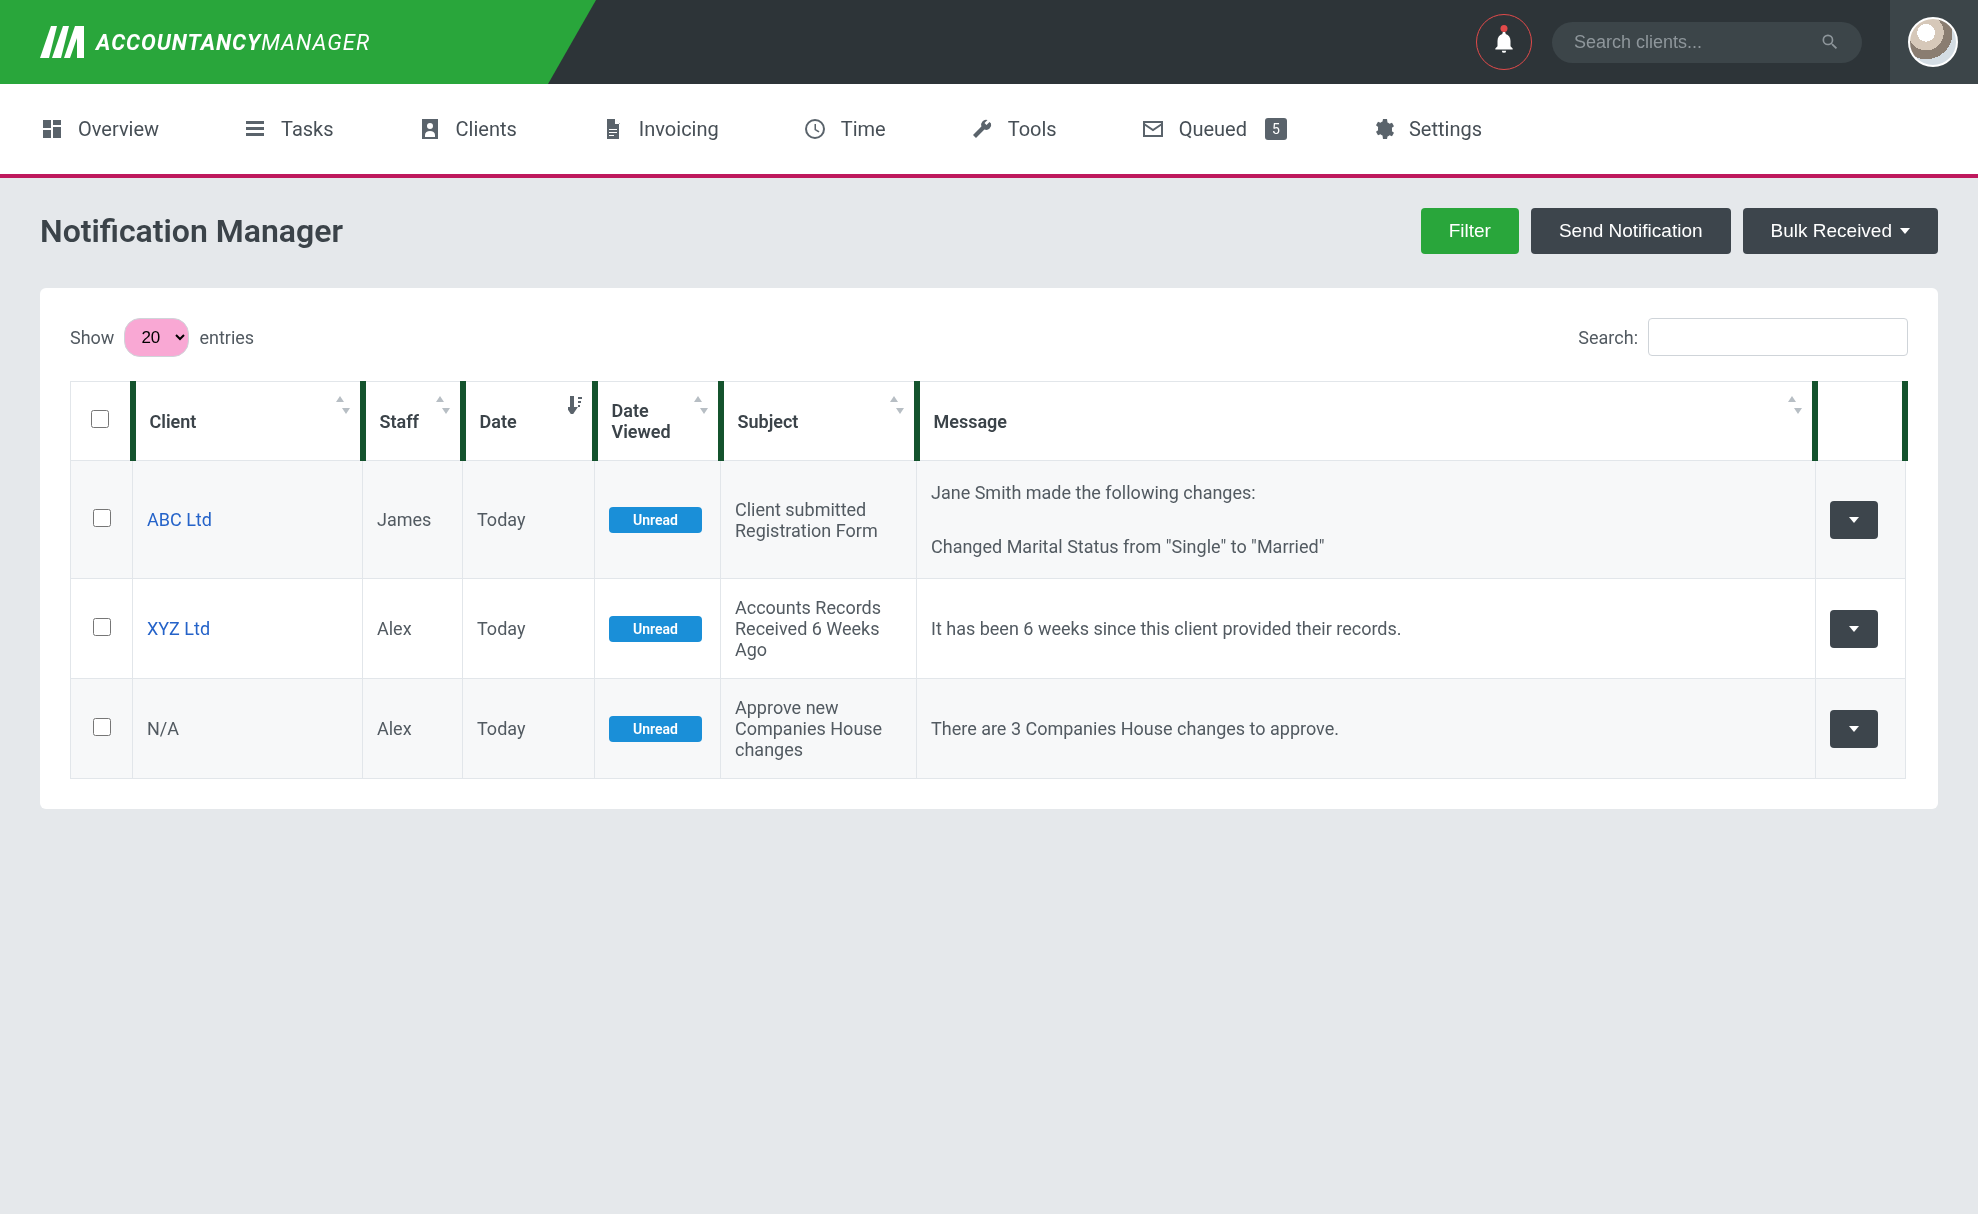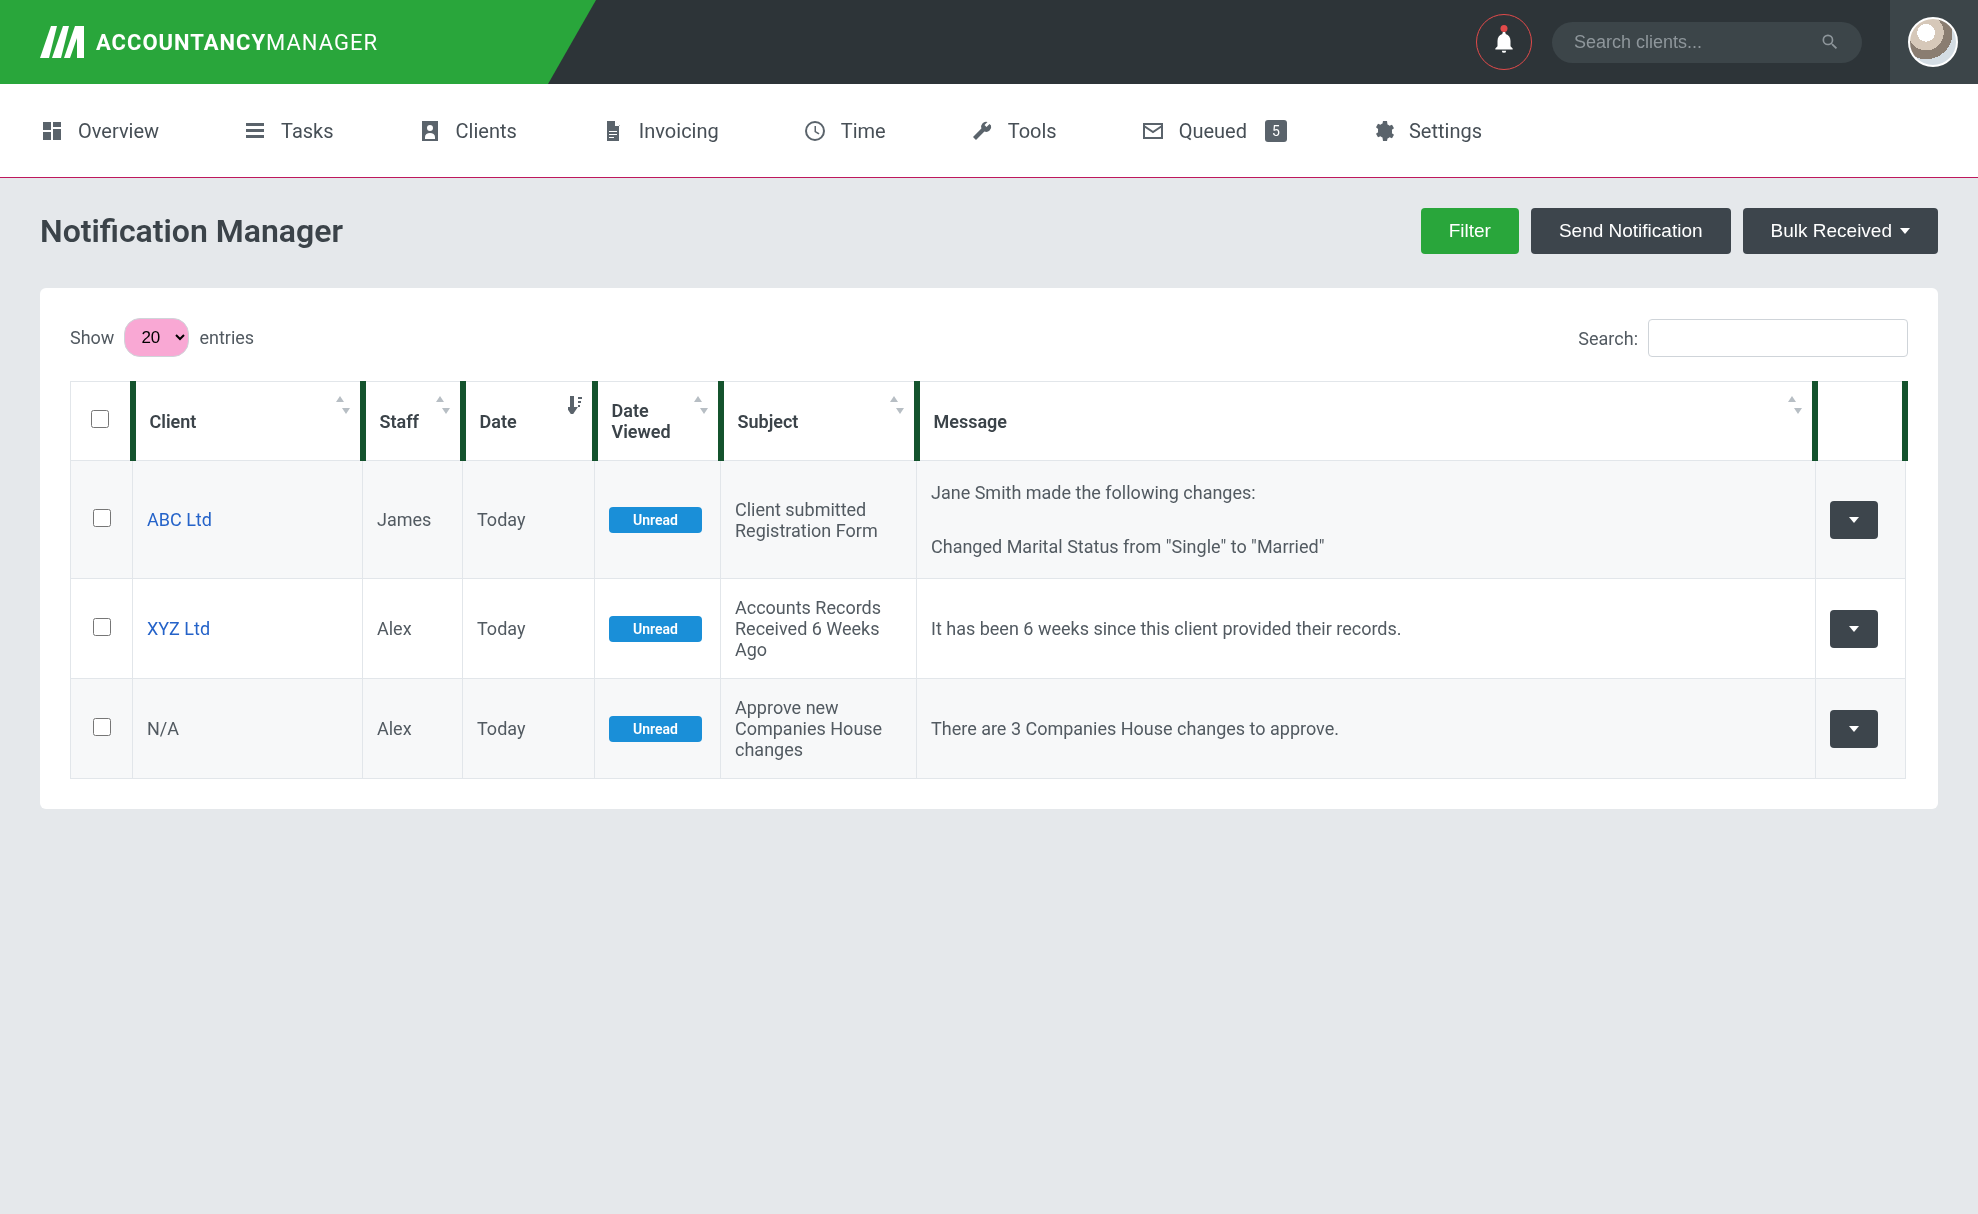--- a/index.html
+++ b/index.html
@@ -3,52 +3,52 @@
 <meta charset="utf-8">
 <style>
 * { box-sizing: border-box; margin: 0; padding: 0; }
 body { font-family: -apple-system, BlinkMacSystemFont, "Segoe UI", Roboto, Helvetica, Arial, sans-serif; background: #e5e8eb; color: #4a5568; font-size: 18px; }
 
 
 .header { position: relative; height: 84px; display: flex; align-items: center; background: #2d3438; }
 .header-green { position: absolute; left: 0; top: 0; bottom: 0; width: 596px; background: #29a63b; clip-path: polygon(0 0, 100% 0, calc(100% - 48px) 100%, 0 100%); display: flex; align-items: center; padding-left: 40px; }
 .logo { display: flex; align-items: center; gap: 12px; }
 .logo-icon { width: 44px; height: 32px; }
-.logo-text { color: #fff; font-size: 22px; letter-spacing: 1px; white-space: nowrap; }
+.logo-text { color: #fff; font-size: 22px; letter-spacing: 1px; white-space: nowrap; font-style: italic; }
 .logo-text .b { font-weight: 700; }
 .header-right { margin-left: auto; display: flex; align-items: center; gap: 20px; padding-right: 0; }
 .bell-wrap { position: relative; width: 56px; height: 56px; border: 1.5px solid #e24a4a; border-radius: 50%; display: flex; align-items: center; justify-content: center; }
 .bell-wrap .dot { position: absolute; top: 10px; left: 50%; transform: translateX(-50%); width: 7px; height: 7px; background: #e24a4a; border-radius: 50%; }
 .bell-icon { width: 26px; height: 26px; fill: #fff; }
 .search-wrap { display: flex; align-items: center; background: #3c4549; border-radius: 30px; padding: 10px 22px; width: 310px; }
 .search-wrap input { background: transparent; border: none; outline: none; color: #7dd3fc; font-size: 18px; flex: 1; }
 .search-wrap input::placeholder { color: #8e969b; }
 .search-icon { width: 20px; height: 20px; fill: #8e969b; }
 .avatar-band { background: #3c4549; height: 84px; display: flex; align-items: center; padding: 0 20px 0 18px; margin-left: 8px; }
 .avatar { width: 50px; height: 50px; border-radius: 50%; background: radial-gradient(circle at 35% 30%, #fff 0 20%, #d6c8b9 20% 40%, #8a7d71 40% 60%, #d4dde4 60% 100%); border: 2px solid #fff; }
 
 
-.nav { background: #fff; display: flex; align-items: center; gap: 84px; padding: 0 40px; height: 94px; border-bottom: 1px solid #be185d; }
+.nav { background: #fff; display: flex; align-items: center; gap: 84px; padding: 0 40px; height: 94px; border-bottom: 4px solid #be185d; }
 .nav-item { display: flex; align-items: center; gap: 14px; color: #474f56; font-size: 20px; cursor: pointer; }
 .nav-icon { width: 24px; height: 24px; fill: #5a636b; }
 .badge { display: inline-flex; align-items: center; justify-content: center; min-width: 22px; height: 22px; background: #5a636b; color: #fff; font-size: 14px; border-radius: 3px; padding: 0 5px; margin-left: 4px; }
 
 
 .page { padding: 30px 40px; }
 .page-head { display: flex; align-items: center; justify-content: space-between; margin-bottom: 34px; }
 .page-title { font-size: 32px; font-weight: 600; color: #3b4349; }
 .btn-row { display: flex; gap: 12px; }
 .btn { border: none; padding: 12px 28px; font-size: 19px; border-radius: 4px; cursor: pointer; color: #fff; display: inline-flex; align-items: center; gap: 8px; }
 .btn-green { background: #29a63b; }
 .btn-dark { background: #3d454c; }
 .caret { width: 0; height: 0; border-left: 5px solid transparent; border-right: 5px solid transparent; border-top: 6px solid #fff; display: inline-block; }
 
 
 .card { background: #fff; border-radius: 6px; padding: 30px; }
-.toolbar { display: flex; align-items: flex-end; justify-content: space-between; margin-bottom: 24px; }
+.toolbar { display: flex; align-items: flex-start; justify-content: space-between; margin-bottom: 24px; }
 .show-wrap { display: flex; align-items: center; gap: 10px; color: #525a61; font-size: 18px; }
 .show-wrap select { padding: 8px 12px; border: 1px solid #cfd4d9; border-radius: 16px; font-size: 17px; background: #f9a8d4; }
 .search-lbl { display: flex; align-items: center; gap: 10px; color: #525a61; font-size: 18px; }
 .search-lbl input { border: 1px solid #cfd4d9; border-radius: 4px; padding: 9px 12px; font-size: 16px; width: 260px; }
 
 
 table { width: 100%; border-collapse: collapse; border: 1px solid #e2e6ea; }
 th, td { text-align: left; padding: 18px 14px; vertical-align: middle; }
 th { font-weight: 600; color: #3b4349; font-size: 18px; border-bottom: 1px solid #e2e6ea; border-right: 6px solid #14532d; position: relative; }
 th .sort { position: absolute; right: 10px; top: 14px; fill: #b7bec4; width: 14px; height: 18px; }

